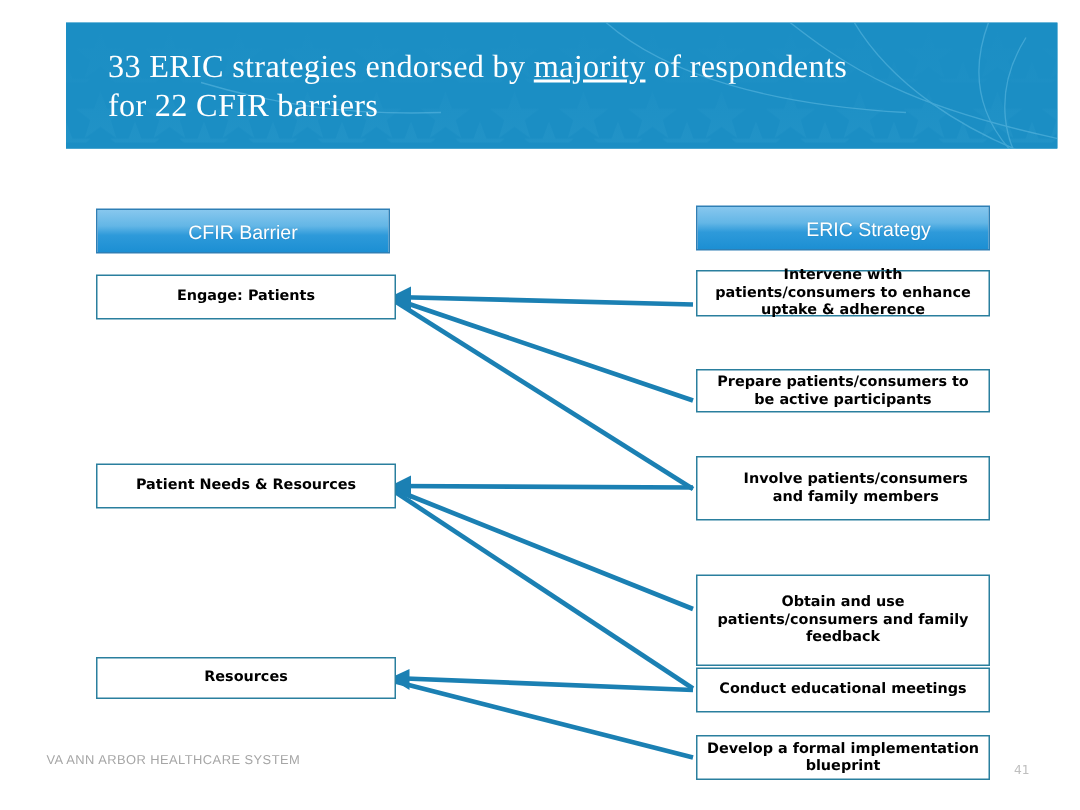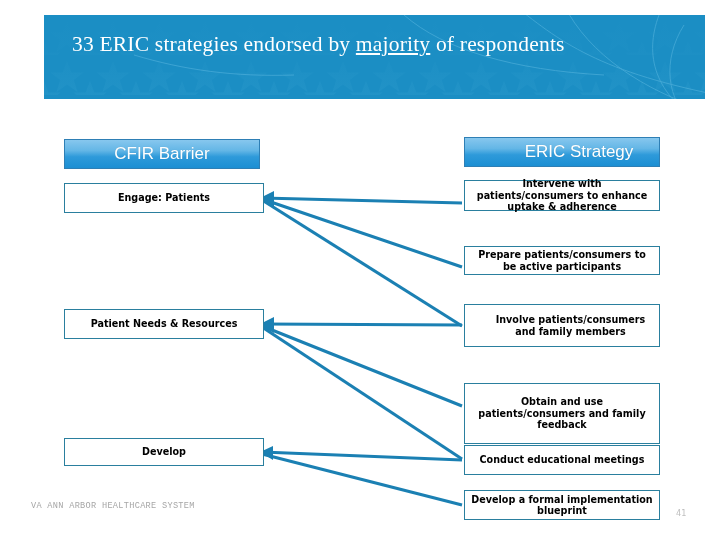--- a/index.html
+++ b/index.html
@@ -46,21 +46,21 @@
     text-decoration: underline;
   }
 
   
   .col-header {
     position: absolute;
     height: 30px;
     border: 1px solid #2e7fb5;
     background: linear-gradient(to bottom, #87c7ee 0%, #63b6e6 38%, #2e9ada 60%, #1c8fd3 100%);
     color: #ffffff;
-    font-size: 17px;
+    font-size: 13px;
     font-weight: 500;
     display: flex;
     align-items: center;
     justify-content: center;
     box-sizing: border-box;
     text-shadow: 0 0 1px rgba(0,0,0,0.15);
   }
   #header-cfir { left: 64px; top: 139px; width: 196px; }
   #header-eric { left: 464px; top: 137px; width: 196px; padding-left: 34px; }
 
@@ -95,21 +95,21 @@
     z-index: 2;
     pointer-events: none;
   }
 
   
   #footer-org {
     position: absolute;
     left: 31px;
     top: 501px;
     color: #a6a6a6;
-    font-family: Liberation Mono, monospace;
+    font-family: Liberation Sans, sans-serif;
     font-size: 8.6px;
     letter-spacing: 0.3px;
   }
   #slide-number {
     position: absolute;
     left: 676px;
     top: 508px;
     color: #bfbfbf;
     font-family: "DejaVu Sans", sans-serif;
     font-size: 8.2px;
@@ -137,21 +137,21 @@
     <rect width="661" height="110" fill="url(#fade)"></rect>
     <g stroke="#6fc4e8" stroke-width="0.9" fill="none" opacity="0.45">
       <path d="M 470 -10 C 520 30, 560 60, 700 85"></path>
       <path d="M 520 -10 C 545 40, 600 75, 661 95"></path>
       <path d="M 615 0 C 600 40, 610 80, 661 110"></path>
       <path d="M 640 10 C 618 45, 622 85, 650 110"></path>
       <path d="M 360 0 C 400 35, 470 55, 560 60"></path>
       <path d="M 90 40 C 140 55, 190 62, 250 60"></path>
     </g>
   </svg>
-  <div id="banner-title"><span>33 ERIC strategies endorsed by </span><span class="uline">majority</span><span> of respondents</span><br></div>
+  <div id="banner-title"><span>33 ERIC strategies endorsed by </span><span class="uline">majority</span><span> of respondents</span><br><span>for 22 CFIR barriers</span></div>
 </div>
 
 <svg id="connectors" viewBox="0 0 720 540" xmlns="http://www.w3.org/2000/svg">
   <g stroke="#1b80b3" stroke-width="3.1" fill="none">
 
     <line x1="462" y1="203" x2="262" y2="198"></line>
     <line x1="462" y1="267" x2="262" y2="199"></line>
     <line x1="462" y1="326" x2="262" y2="200"></line>
 
     <line x1="462" y1="325" x2="262" y2="324"></line>
@@ -166,21 +166,21 @@
     <polygon points="260,324 274,317 274,333"></polygon>
     <polygon points="260,452 273,446 273,460"></polygon>
   </g>
 </svg>
 
 <div id="header-cfir" class="col-header">CFIR Barrier</div>
 <div id="header-eric" class="col-header">ERIC Strategy</div>
 
 <div class="node left" style="top:183px; height:30px;">Engage: Patients</div>
 <div class="node left" style="top:309px; height:30px;">Patient Needs &amp; Resources</div>
-<div class="node left" style="top:438px; height:28px;">Develop</div>
+<div class="node left" style="top:438px; height:28px;">Resources</div>
 
 <div class="node right" style="top:180px; height:31px;">Intervene with patients/consumers to enhance uptake &amp; adherence</div>
 <div class="node right" style="top:246px; height:29px;">Prepare patients/consumers to be active participants</div>
 <div class="node right" style="top:304px; height:43px;padding-left:22px;">Involve patients/consumers and family members</div>
 <div class="node right" style="top:383px; height:61px;">Obtain and use patients/consumers and family feedback</div>
 <div class="node right" style="top:445px; height:30px;text-align:center;">Conduct educational meetings</div>
 <div class="node right" style="top:490px; height:30px;">Develop a formal implementation blueprint</div>
 
 <div id="footer-org">VA ANN ARBOR HEALTHCARE SYSTEM</div>
 <div id="slide-number">41</div>

